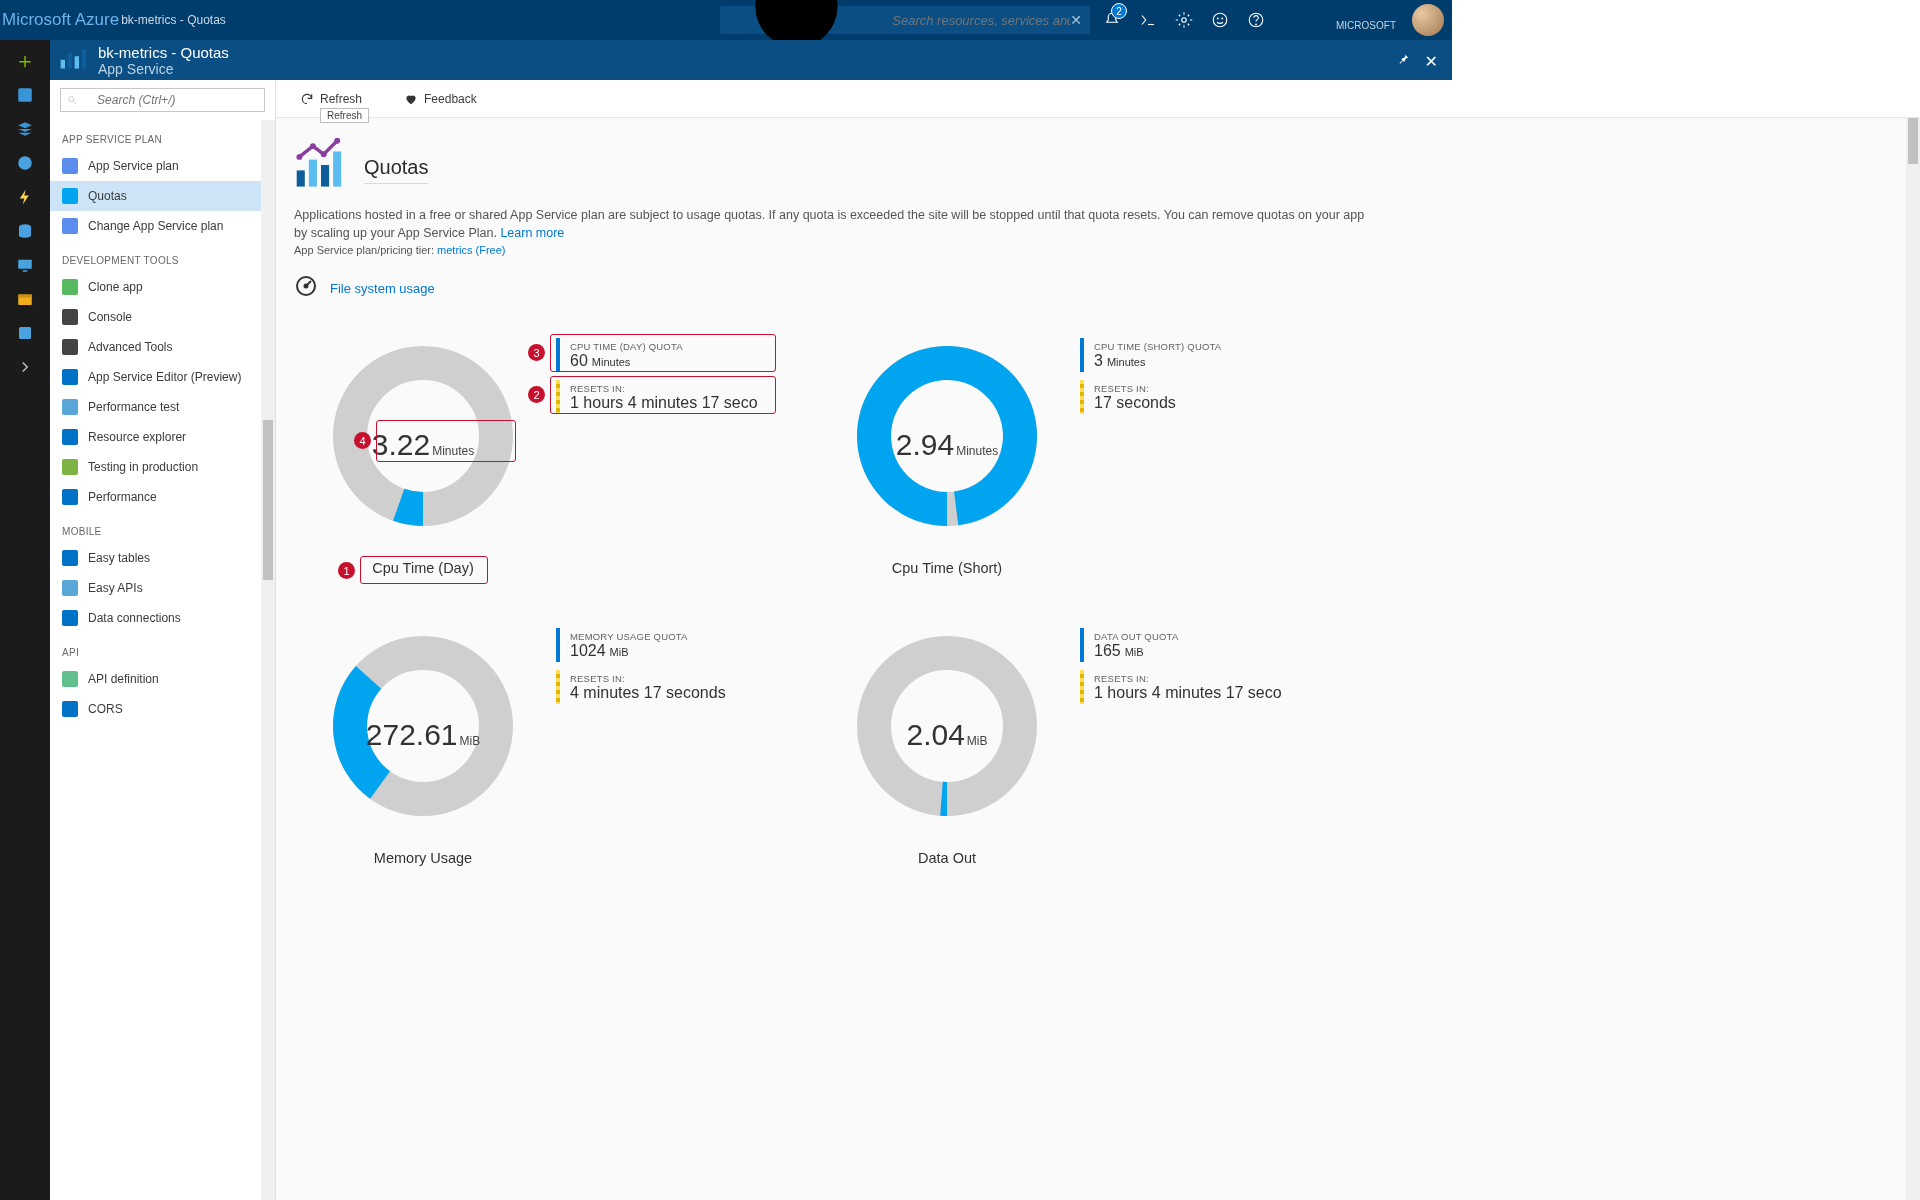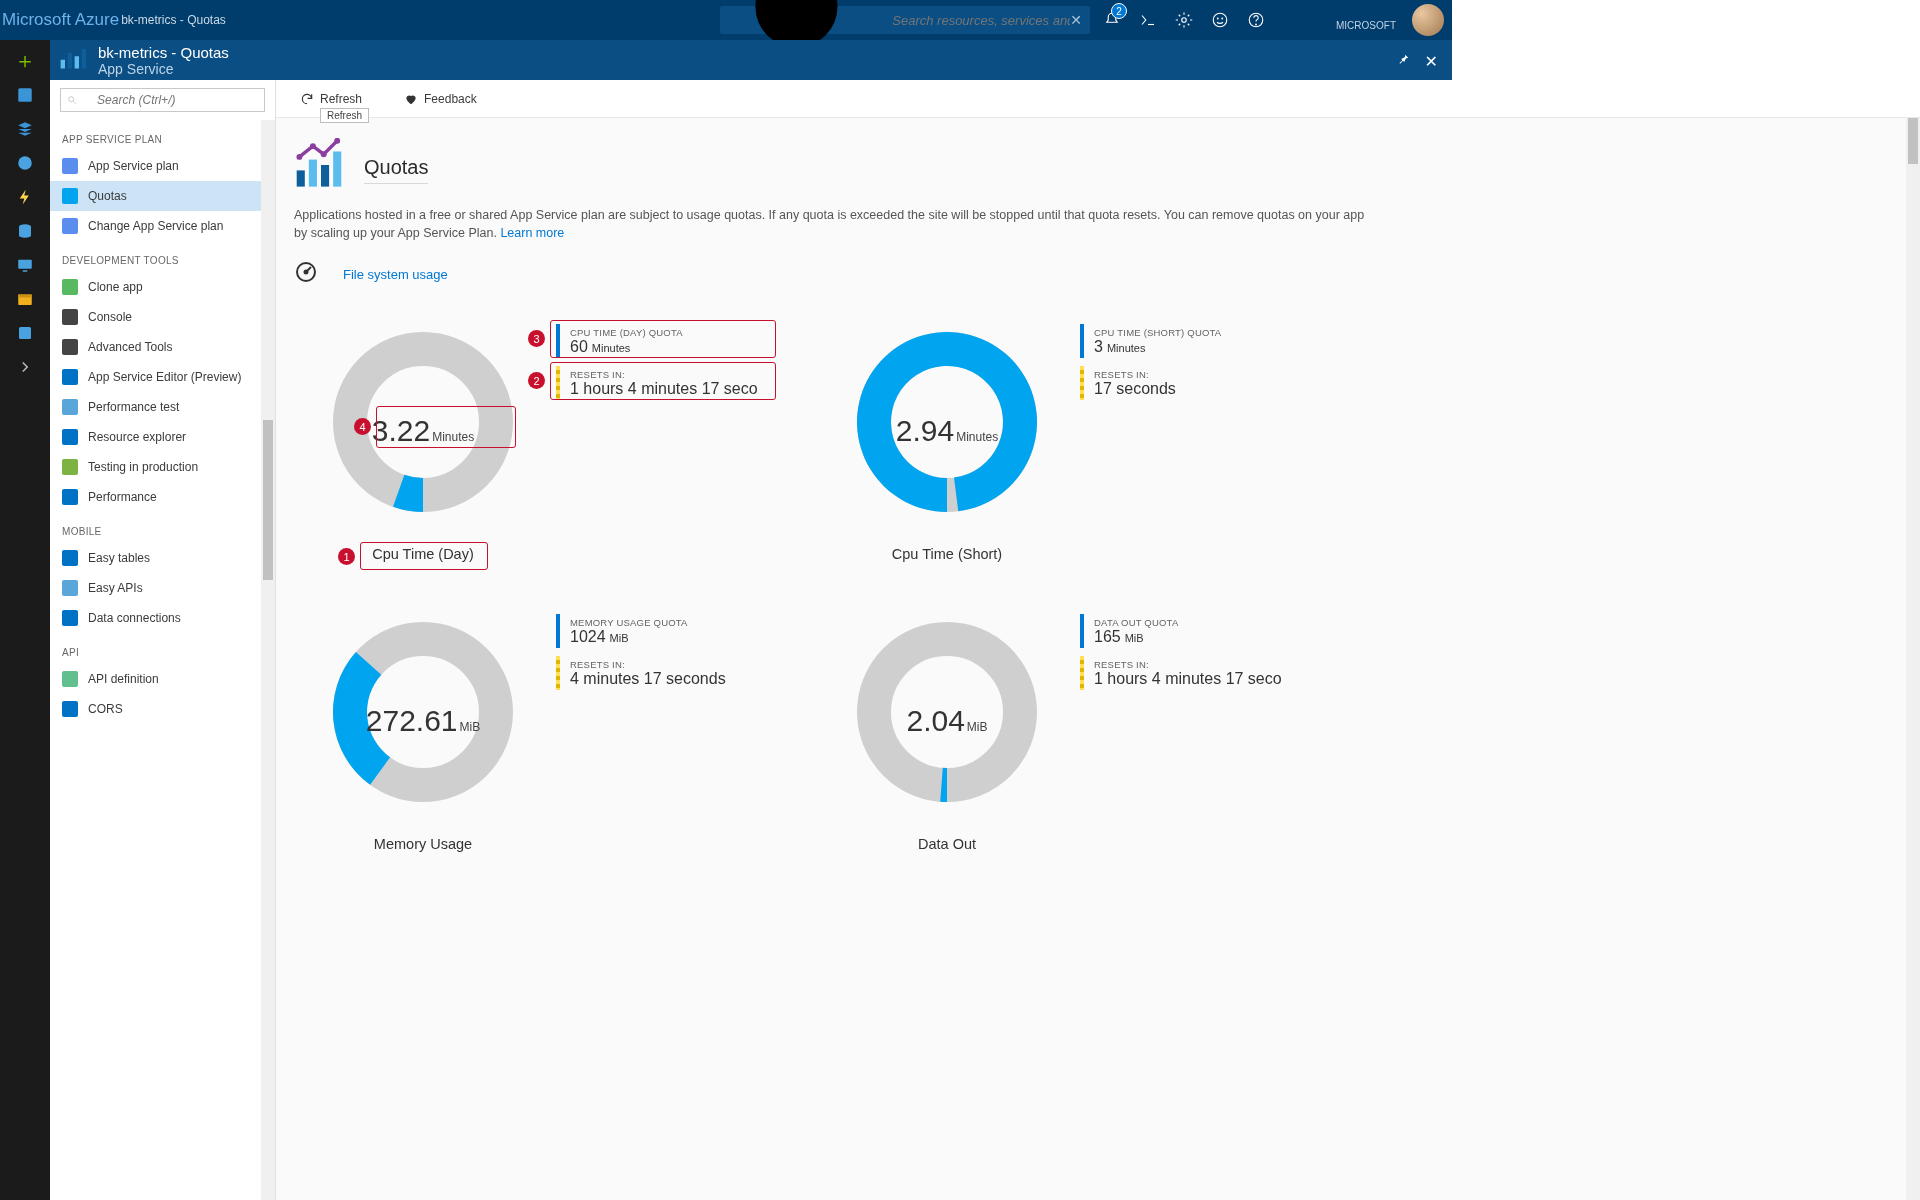--- a/index.html
+++ b/index.html
@@ -50,21 +50,21 @@
   .cmdbtn svg { width: 14px; height: 14px; }
   .tooltip { position: absolute; left: 44px; top: 28px; border: 1px solid #bdbdbd; background: #fff; font-size: 10px; padding: 1px 6px; color: #444; }
 
   .cscroll { overflow: hidden; padding: 20px 18px 0 18px; }
   .phdr { display: flex; align-items: center; gap: 16px; margin-bottom: 10px; }
   .phdr .ptitle { font-size: 20px; font-weight: 400; color: #2b2b2b; border-bottom: 1px solid #d9d9d9; padding: 6px 0 4px; min-width: 60px; }
   .intro { font-size: 12.5px; color: #555; line-height: 18px; max-width: 1080px; }
   .intro a { color: #0078d4; text-decoration: none; }
   .tier { font-size: 11px; color: #555; margin-top: 2px; }
   .tier a { color: #0078d4; text-decoration: none; }
-  .fsrow { display: flex; align-items: center; gap: 25px; margin: 18px 0 22px; }
+  .fsrow { display: flex; align-items: center; gap: 12px; margin: 18px 0 22px; }
   .fsrow a { color: #0078d4; font-size: 13px; text-decoration: none; }
 
   
   .qgrid { display: grid; grid-template-columns: 258px 258px 258px 258px; grid-template-rows: 280px 280px; column-gap: 4px; row-gap: 10px; }
   .qchart { position: relative; text-align: center; }
   .donut { width: 224px; height: 224px; margin: 0 auto; display: block; }
   .centerval { position: absolute; top: 104px; left: 0; right: 0; display: flex; justify-content: center; align-items: baseline; gap: 2px; }
   .centerval .big { font-size: 30px; color: #333; }
   .centerval .unit { font-size: 12px; color: #444; }
   .qname { font-size: 14.5px; color: #333; margin-top: 12px; display: inline-block; }
@@ -366,20 +366,23 @@
             <circle cx="14" cy="6" r="2.2" fill="#8a3fa0"></circle>
             <circle cx="22" cy="12" r="2.2" fill="#8a3fa0"></circle>
             <circle cx="32" cy="2" r="2.2" fill="#8a3fa0"></circle>
         </svg>
       </span>
       <div class="ptitle">Quotas</div>
     </div>
     <div class="intro">
       <span>Applications hosted in a free or shared App Service plan are subject to usage quotas. If any quota is exceeded the site will be stopped until that quota resets. You can remove quotas on your app by scaling up your App Service Plan. </span><a href="#">Learn more</a>
     </div>
+    <div class="tier">
+      <span>App Service plan/pricing tier: </span><a href="#">metrics (Free)</a>
+    </div>
     <div class="fsrow">
       <span>
         <svg width="24" height="24" viewBox="0 0 24 24" fill="none" stroke="#333" stroke-width="2">
             <circle cx="12" cy="12" r="9"></circle>
             <path d="M12 12l5-5"></path>
             <circle cx="12" cy="12" r="1.5" fill="#333"></circle>
           </svg>
       </span>
       <a href="#">File system usage</a>
     </div>

